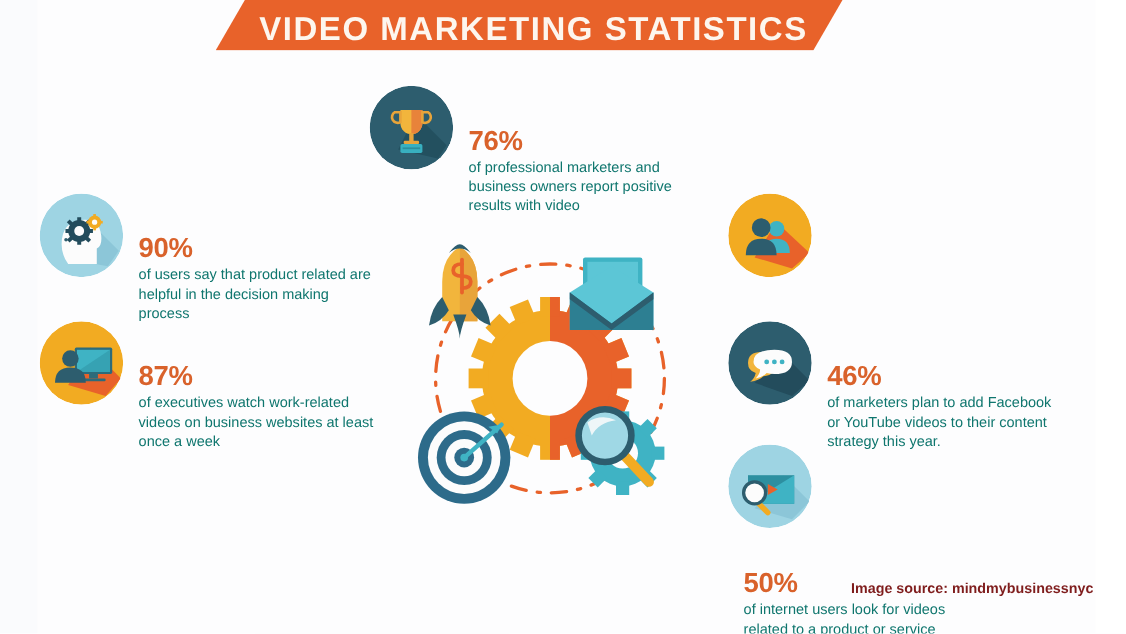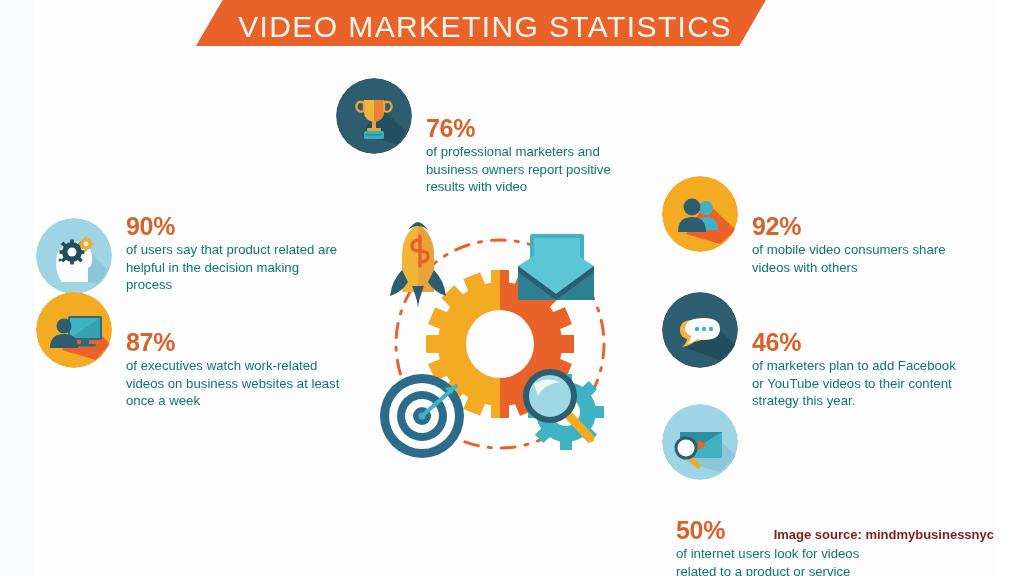--- a/index.html
+++ b/index.html
@@ -43,21 +43,21 @@
     clip-path: polygon(6% 0%, 100% 0%, 94% 100%, 0% 100%);
     display: flex;
     align-items: flex-end;
     justify-content: center;
     padding-bottom: 4px;
     box-sizing: border-box;
   }
   .banner-text {
     color: #fdf6ee;
     font-size: 30px;
-    font-weight: normal;
+    font-weight: bold;
     letter-spacing: 1.4px;
     line-height: 1;
     white-space: nowrap;
   }
 
   
   .stat {
     position: absolute;
     display: flex;
     align-items: flex-start;
@@ -87,21 +87,21 @@
     color: #0f766e;
     font-size: 13.2px;
     line-height: 1.32;
     margin-top: 2px;
     max-width: 215px;
   }
   .stat.top .desc { max-width: 215px; }
 
   
   #stat-top    { left: 336px; top: 78px; }
-  #stat-l1     { left: 36px;  top: 176px; align-items: flex-end; }
+  #stat-l1     { left: 36px;  top: 176px; }
   #stat-l2     { left: 36px;  top: 292px; }
   #stat-l3     { left: 36px;  top: 404px; }
   #stat-r1     { left: 662px; top: 176px; }
   #stat-r2     { left: 662px; top: 292px; }
   #stat-r3     { left: 662px; top: 404px; flex-direction: column; }
 
   #stat-r2 .desc, #stat-r3 .desc { max-width: 212px; }
 
   
   .hero {
@@ -216,24 +216,20 @@
   <div class="stat" id="stat-r1">
     <div class="badge">
       <svg width="76" height="76" viewBox="0 0 76 76">
         <circle cx="38" cy="38" r="38" fill="#f2ab22"></circle>
         <path d="M44 26 L74 54 L58 68 L24 58 Z" fill="#e8622a"></path>
         <circle cx="44" cy="32" r="7" fill="#3fb3c4"></circle>
         <path d="M32 54 q0-13 12-13 q12 0 12 13 z" fill="#3fb3c4"></path>
         <circle cx="30" cy="31" r="8.5" fill="#2d5d6e"></circle>
         <path d="M16 56 q0-15 14-15 q14 0 14 15 z" fill="#2d5d6e"></path>
       </svg>
-    </div>
-    <div class="stat-body">
-      <div class="pct">92%</div>
-      <div class="desc">of mobile video consumers share videos with others</div>
     </div>
   </div>
 
   <div class="stat" id="stat-r2">
     <div class="badge">
       <svg width="76" height="76" viewBox="0 0 76 76">
         <circle cx="38" cy="38" r="38" fill="#2d5d6e"></circle>
         <path d="M48 28 L74 54 L58 68 L24 56 Z" fill="#234c5c"></path>
         <path d="M30 28 q-12 0 -12 10 q0 7 7 9 q-1 5 -5 8 q8 -1 12 -5 q12 -1 12 -12 q0 -10 -14 -10 z" fill="#f2b53c"></path>
         <path d="M42 26 q16 0 16 11 q0 11 -16 11 q-4 0 -7 -1 q-4 4 -10 5 q4 -4 4 -8 q-6 -3 -6 -7 q0 -11 19 -11 z" fill="#fcfcfc"></path>

